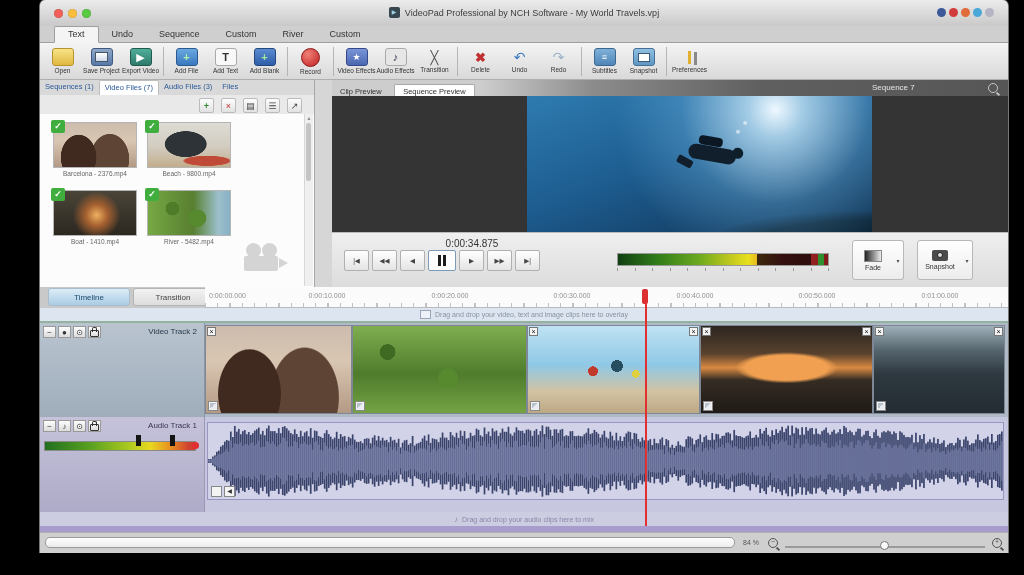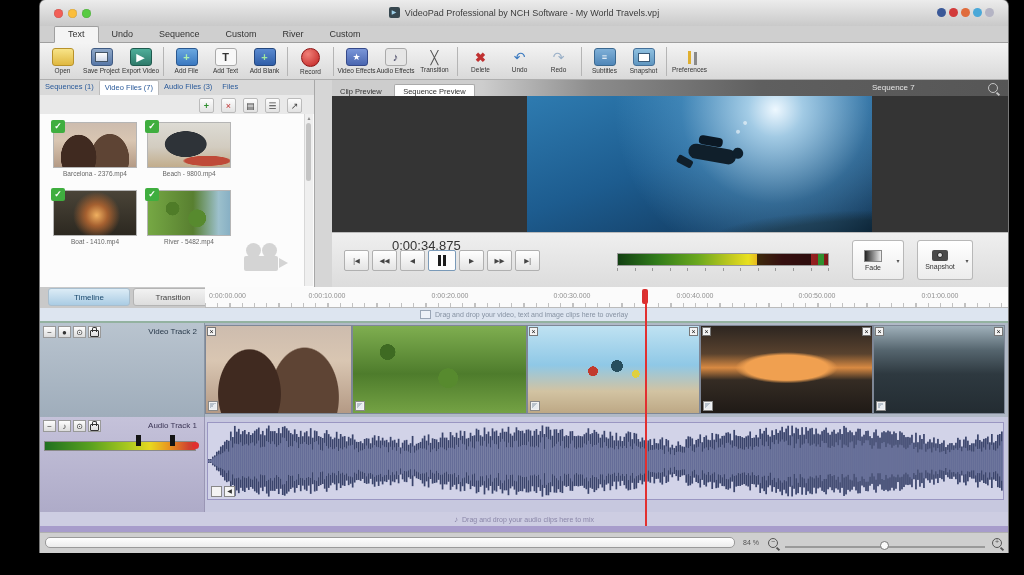--- a/index.html
+++ b/index.html
@@ -90,21 +90,21 @@
     radial-gradient(ellipse 60% 30% at 100% 108%,#0a2234 55%,rgba(10,34,52,0) 80%),
     linear-gradient(160deg,#2e7bb0 0%,#1d5c8f 45%,#143f66 80%,#0e2f4e 100%)}
   .diver{position:absolute;left:145px;top:28px;width:90px;height:56px;transform:rotate(-6deg)}
   .d-body{position:absolute;left:16px;top:22px;width:48px;height:15px;background:#101f2b;border-radius:8px;transform:rotate(16deg)}
   .d-tank{position:absolute;left:28px;top:12px;width:24px;height:9px;background:#0b1824;border-radius:4px;transform:rotate(16deg)}
   .d-head{position:absolute;left:60px;top:26px;width:11px;height:11px;background:#0e1f2c;border-radius:50%}
   .d-fin{position:absolute;left:4px;top:30px;width:16px;height:8px;background:#101f2b;border-radius:2px;transform:rotate(34deg)}
   .d-b1,.d-b2{position:absolute;width:4px;height:4px;border-radius:50%;background:rgba(255,255,255,.55)}
   .d-b1{left:66px;top:8px}.d-b2{left:74px;top:0}
   .pvctrl{position:absolute;left:0;top:152px;right:0;height:55px;background:linear-gradient(#efefef,#dcdcdc);border-top:1px solid #bbb}
-  .tc{position:absolute;left:60px;top:5px;width:160px;font-size:13px;color:#333}
+  .tc{position:absolute;left:60px;top:5px;width:160px;text-align:center;font-size:10px;color:#333}
   .transport{position:absolute;left:12px;top:17px;display:flex;gap:3px}
   .pbtn{width:25px;height:21px;background:linear-gradient(#fff,#e4e4e4);border:1px solid #b0b0b0;border-radius:2px;font-size:6.5px;color:#444;display:flex;align-items:center;justify-content:center;gap:2px;box-sizing:border-box}
   .pbtn.pause{border-color:#7a9ab8;background:#fdfdfd;width:28px}
   .pbar{width:3px;height:11px;background:#1c1c1c}
   .meter{position:absolute;left:285px;top:20px;width:212px;height:13px;border:1px solid #999;box-sizing:border-box;background:linear-gradient(90deg,#123f12 0%,#2f7a1a 18%,#6aa81e 38%,#c8cc1e 55%,#e8e01f 62%,#e8a81f 68%,#c23030 78%,#7e1818 100%)}
   .meter::after{content:"";position:absolute;left:66%;top:0;bottom:0;width:26%;background:rgba(22,8,8,.82)}
   .meter::before{content:"";position:absolute;right:2%;top:0;bottom:0;width:3%;background:#2f8f2f;z-index:1}
   .mticks{position:absolute;left:285px;top:35px;width:212px;height:3px;background:repeating-linear-gradient(90deg,#999 0 1px,rgba(0,0,0,0) 1px 17.6px)}
   .bigbtn{position:absolute;width:42px;height:40px;top:7px;background:linear-gradient(#fff,#ececec);border:1px solid #b8b8b8;border-radius:3px 0 0 3px;display:flex;flex-direction:column;align-items:center;justify-content:center;gap:2px;box-sizing:border-box}
   .blabel{font-size:7px;color:#333}

